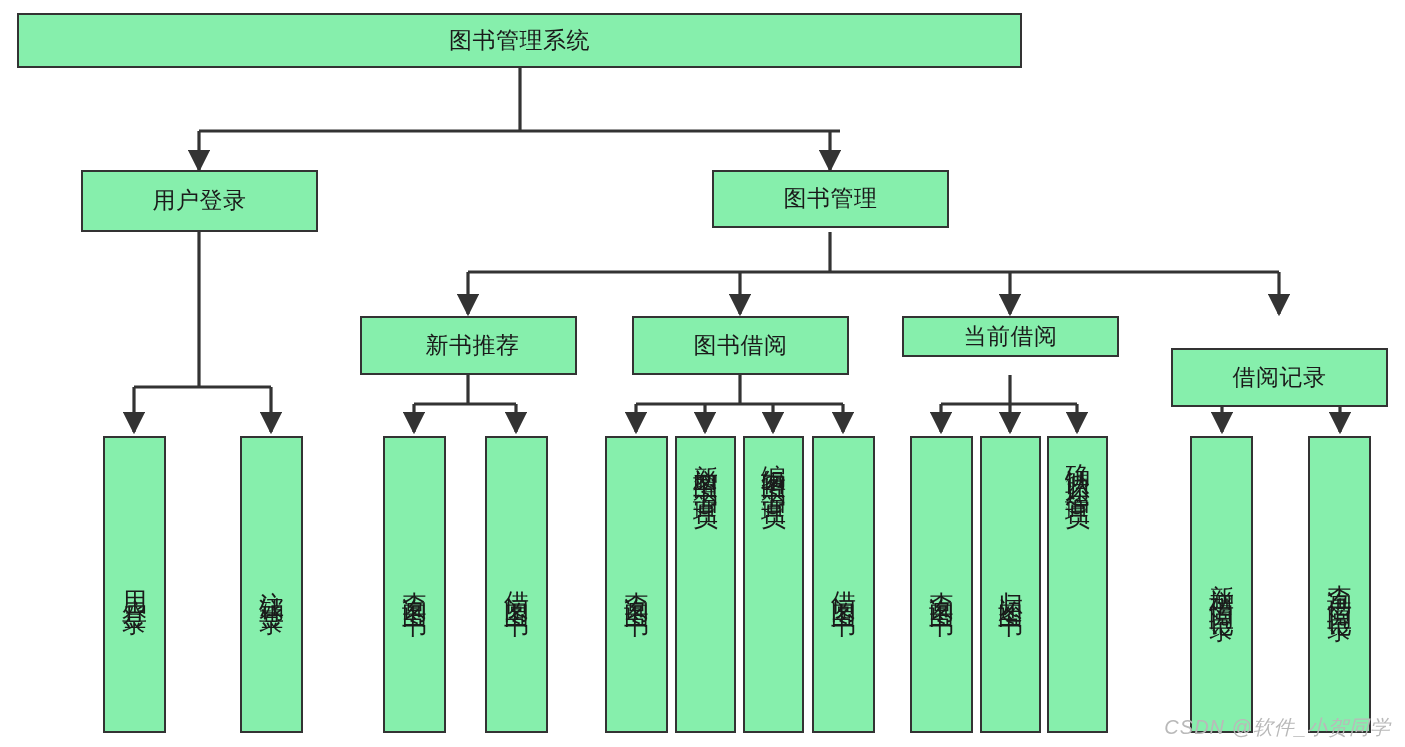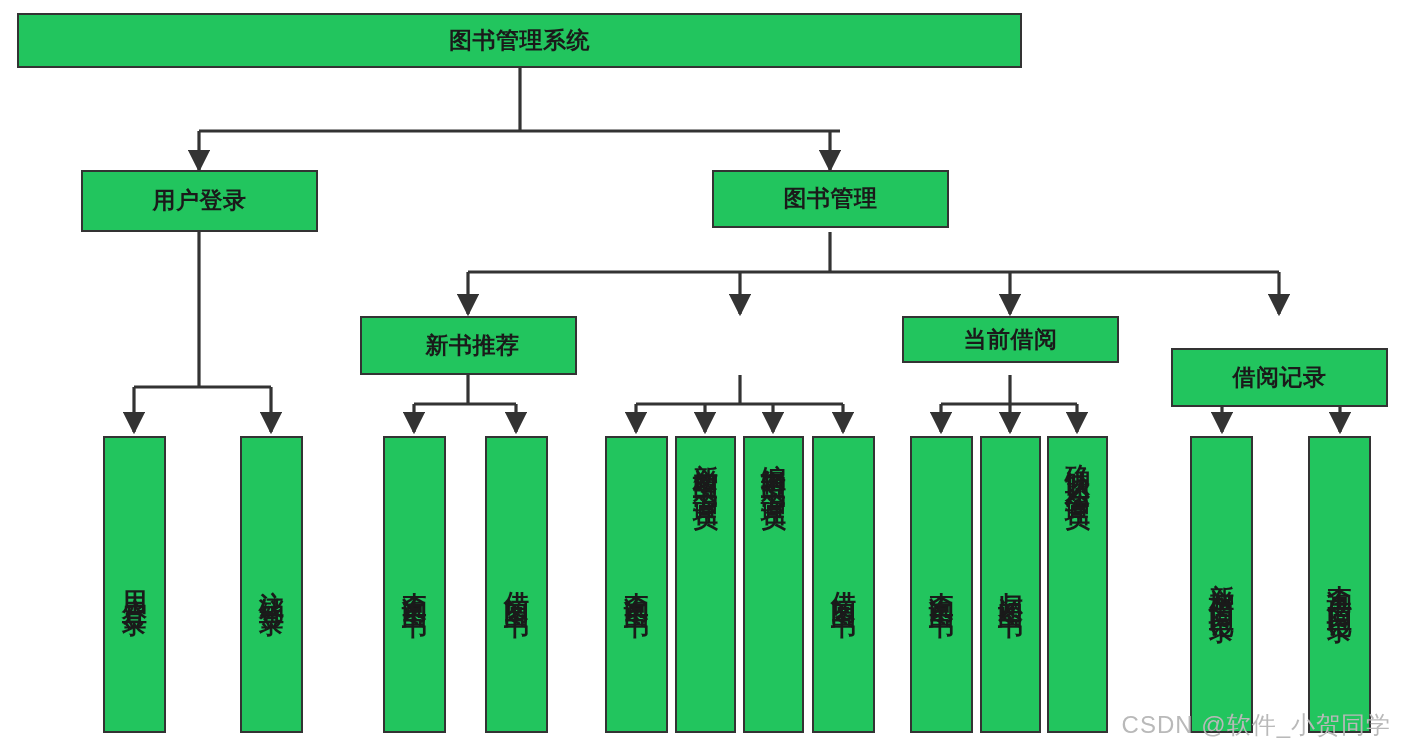--- a/index.html
+++ b/index.html
@@ -17,27 +17,26 @@
   }
   #edges{
     position:absolute;
     left:0; top:0;
     width:1405px; height:747px;
     pointer-events:none;
   }
   .node{
     position:absolute;
     box-sizing:border-box;
-    background:#22c55e;
+    background:#86efac;
     border:2.5px solid #333333;
     display:flex;
     align-items:center;
     justify-content:center;
     z-index:2;
-    font-weight:bold;
   }
   .node-label{
     font-size:23px;
     line-height:1.12;
     color:#1a1a1a;
     letter-spacing:0.5px;
     white-space:nowrap;
   }
   
   .leaf .node-label{
@@ -54,25 +53,26 @@
     justify-content:center;
     padding:6px 0;
   }
   .leaf.tall-text .node-label{
     letter-spacing:6px;
   }
   #watermark{
     position:absolute;
     right:14px;
     bottom:6px;
-    font-size:24px;
+    font-size:20px;
     color:#b9b9b9;
     letter-spacing:1px;
     z-index:5;
     white-space:nowrap;
+    font-style:italic;
   }
 </style>
 </head>
 <body>
 
 <div id="canvas">
 
   <svg id="edges" viewBox="0 0 1405 747" xmlns="http://www.w3.org/2000/svg">
     <defs>
       <marker id="arrow" viewBox="0 0 10 10" refX="9" refY="5" markerWidth="7" markerHeight="7" orient="auto-start-reverse">
@@ -132,22 +132,25 @@
   </div>
 
   <div class="node" style="left:712px; top:170px; width:237px; height:58px;">
     <span class="node-label">图书管理</span>
   </div>
 
   <div class="node" style="left:360px; top:316px; width:217px; height:59px;padding-left:8px;">
     <span class="node-label">新书推荐</span>
   </div>
 
-
-  <div class="node" style="left:902px; top:316px; width:217px; height:47px;">
+  <div class="node" style="left:632px; top:316px; width:217px; height:59px;">
+    <span class="node-label">图书借阅</span>
+  </div>
+
+  <div class="node" style="left:902px; top:316px; width:217px; height:41px;">
     <span class="node-label">当前借阅</span>
   </div>
 
   <div class="node" style="left:1171px; top:316px; width:217px; height:59px;margin-top:32px;">
     <span class="node-label">借阅记录</span>
   </div>
 
   <div class="node leaf" style="left:103px; top:436px; width:63px; height:297px;">
     <span class="node-label">用户登录</span>
   </div>

